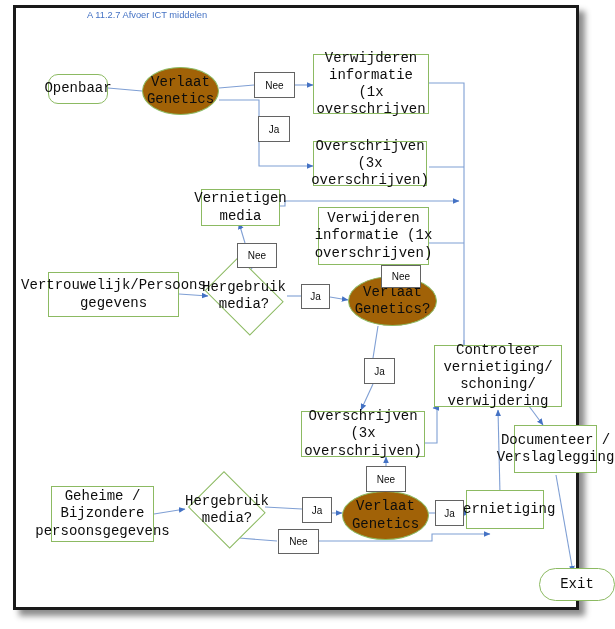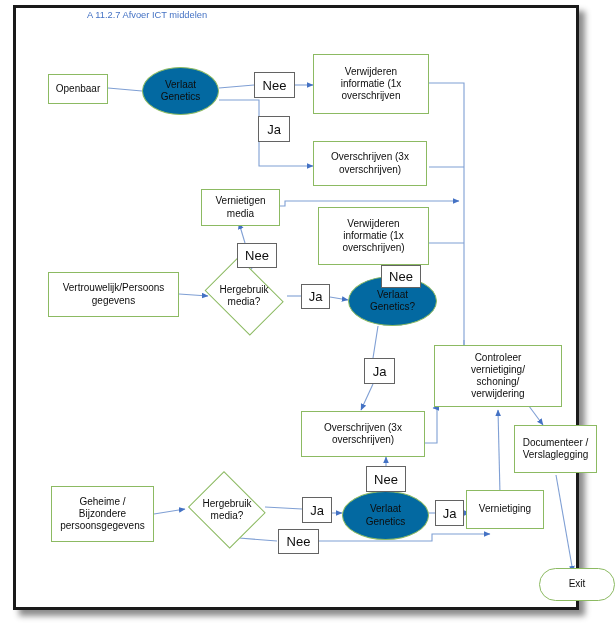--- a/index.html
+++ b/index.html
@@ -45,35 +45,36 @@
   }
   .node {
     position: absolute;
     box-sizing: border-box;
     display: flex;
     align-items: center;
     justify-content: center;
     text-align: center;
     color: #0d0d0d;
     line-height: 1.22;
-    font-size: 10px;
+    font-size: 14px;
     z-index: 3;
+    font-family: Liberation Mono, monospace;
   }
   .proc {
     border: 1.6px solid #8cba62;
     background: #ffffff;
   }
   .term {
     border: 1.6px solid #8cba62;
     background: #ffffff;
     border-radius: 999px;
   }
   .ellipse {
     border: 1.6px solid #8cba62;
-    background: #0369a1;
+    background: #a16207;
     border-radius: 50%;
   }
   .diamond {
     background: transparent;
     border: none;
   }
   .diamond .dshape {
     position: absolute;
     left: 50%;
     top: 50%;
@@ -89,21 +90,21 @@
     z-index: 2;
   }
   .tag {
     position: absolute;
     box-sizing: border-box;
     border: 1.4px solid #636363;
     background: #ffffff;
     display: flex;
     align-items: center;
     justify-content: center;
-    font-size: 13px;
+    font-size: 10px;
     color: #0d0d0d;
     z-index: 5;
   }
   #title {
     position: absolute;
     left: 64px;
     top: 10px;
     font-size: 9.3px;
     color: #4472c4;
     white-space: nowrap;
@@ -189,21 +190,21 @@
 
         <path d="M440,513 L447,513" marker-end="url(#ar)"></path>
 
         <path d="M477,494 L475,410" marker-end="url(#ar)"></path>
 
         <path d="M533,475 L550,572" marker-end="url(#ar)"></path>
 
       </g>
     </svg>
 
-    <div class="node proc" style="left:25px;  top:74px;  width:60px;  height:30px;">
+    <div class="node proc" style="left:25px;  top:74px;  width:60px;  height:30px;border-radius:10px;">
       <span>Openbaar</span>
     </div>
 
     <div class="node ellipse" style="left:119px; top:67px; width:77px; height:48px;">
       <span>Verlaat<br>Genetics</span>
     </div>
 
     <div class="node proc" style="left:290px; top:54px; width:116px; height:60px;">
       <span>Verwijderen<br>informatie (1x<br>overschrijven</span>
     </div>

